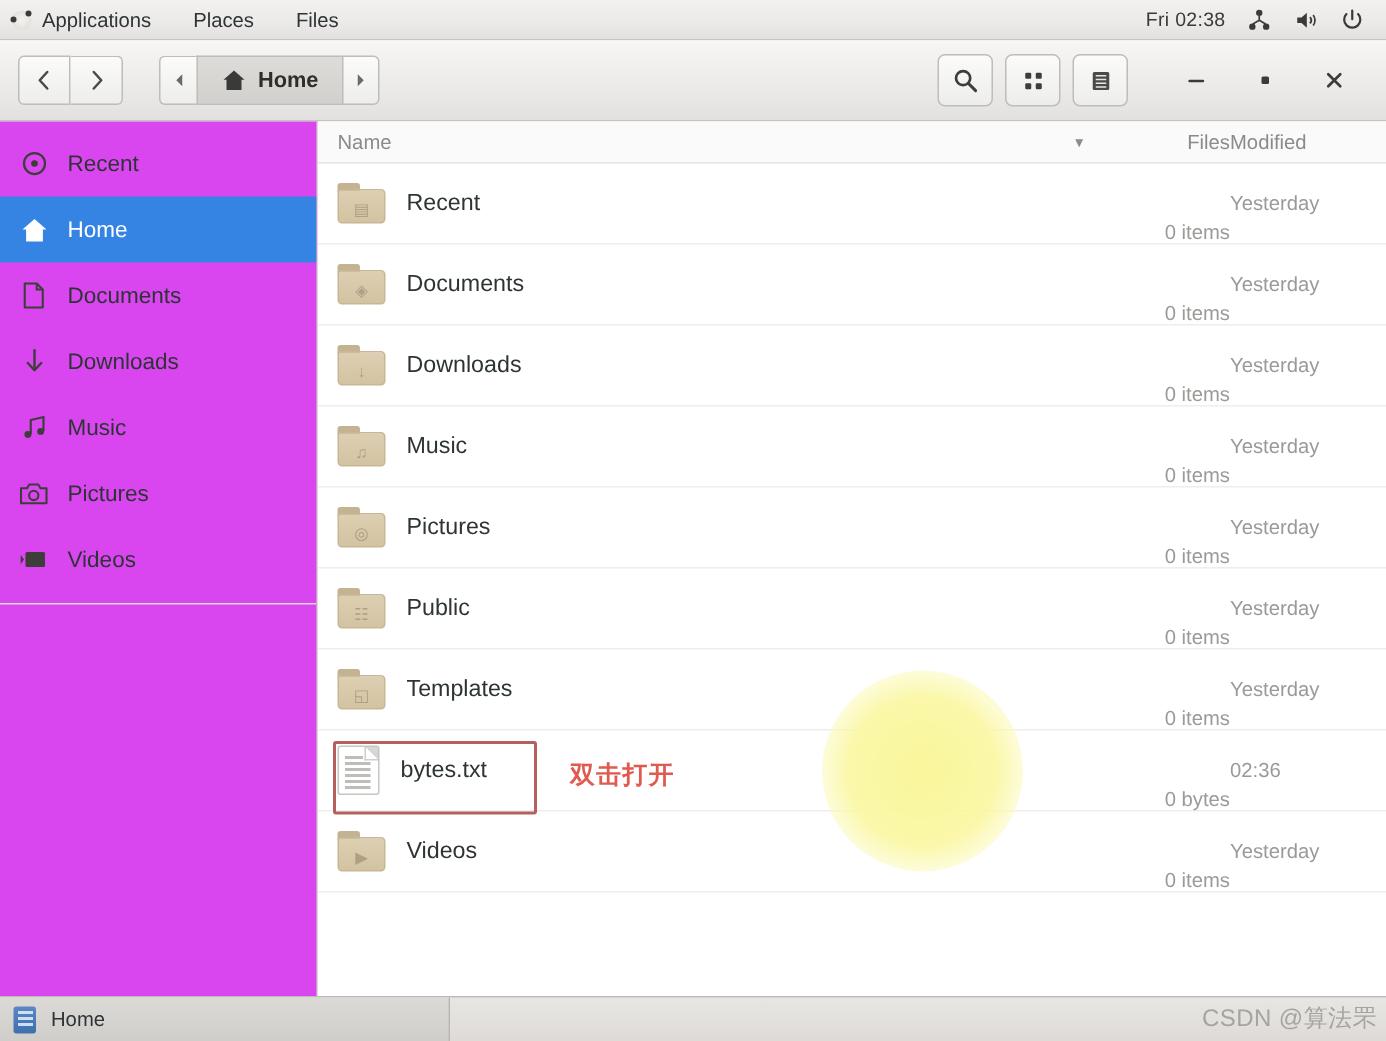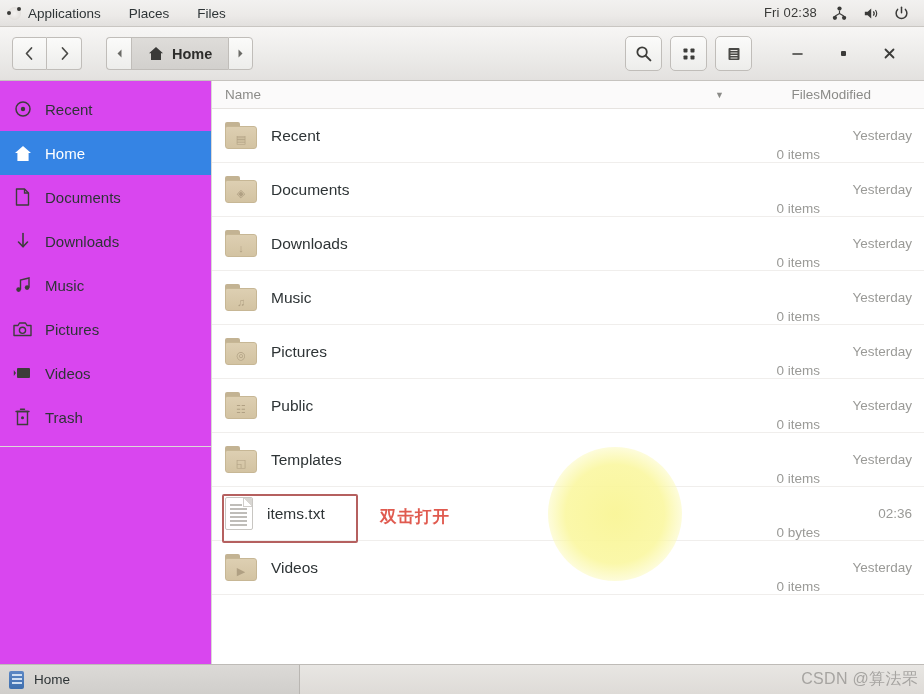--- a/index.html
+++ b/index.html
@@ -107,21 +107,21 @@
   .lh-size { width: 82px; text-align: right; }
   .lh-mod  { width: 104px; padding-right: 12px; }
 
   .row {
     height: 54px; display: flex; align-items: center;
     border-bottom: 1px solid #f0eeec; padding-left: 13px; cursor: default;
     position: relative;
   }
   .row-name { flex: 1; display: flex; align-items: center; gap: 14px; font-size: 15.5px; color: #2e3436; }
   .row-size { width: 82px; text-align: right; font-size: 13.5px; color: #9a9a97; margin-top: 38px; }
-  .row-mod  { width: 104px; text-align: right; padding-right: 12px; font-size: 13.5px; color: #9a9a97; }
+  .row-mod  { width: 104px; text-align: left; padding-right: 12px; font-size: 13.5px; color: #9a9a97; }
 
   .folder-ico { width: 32px; height: 27px; position: relative; flex: 0 0 32px; }
   .folder-ico .tab {
     position: absolute; left: 0; top: 0; width: 15px; height: 6px;
     background: #c3b393; border-radius: 2px 2px 0 0;
   }
   .folder-ico .body {
     position: absolute; left: 0; top: 4px; width: 32px; height: 23px;
     background: linear-gradient(to bottom, #ddcfb2 0%, #d3c3a2 100%);
     border-radius: 2px 3px 3px 3px; border: 1px solid #c7b795;
@@ -370,30 +370,20 @@
         <div class="side-item">
           <span class="side-ico">
             <svg width="19" height="14" viewBox="0 0 19 14">
               <rect x="4" y="2" width="13" height="10" rx="1" fill="#3d3d3a"></rect>
               <path d="M0.8 4 L3 7 L0.8 10 Z" fill="#3d3d3a"></path>
             </svg>
           </span>
           <span>Videos</span>
         </div>
 
-        <div class="side-item">
-          <span class="side-ico">
-            <svg width="15" height="18" viewBox="0 0 15 18">
-              <path d="M2.5 3.5 H12.5 V16.5 H2.5 Z" stroke="#3d3d3a" stroke-width="1.4" fill="none"></path>
-              <path d="M1 3.5 H14 M5.5 1.2 H9.5" stroke="#3d3d3a" stroke-width="1.4" stroke-linecap="round"></path>
-              <circle cx="7.5" cy="9.8" r="1.5" fill="#3d3d3a"></circle>
-            </svg>
-          </span>
-          <span>Trash</span>
-        </div>
 
         <div class="side-sep"></div>
 
       </div>
 
       <div class="content">
         <div class="listhead">
           <div class="lh-name">
             <span style="flex:1">Name</span>
             <span class="lh-sort">▼</span>
@@ -490,21 +480,21 @@
               <div class="row-name">
                 <div class="file-ico">
                   <div class="fold"></div>
                   <div class="ln" style="top:6px;width:12px"></div>
                   <div class="ln" style="top:10px;width:17px"></div>
                   <div class="ln" style="top:14px;width:17px"></div>
                   <div class="ln" style="top:18px;width:17px"></div>
                   <div class="ln" style="top:22px;width:17px"></div>
                   <div class="ln" style="top:26px;width:17px"></div>
                 </div>
-                <span>items.txt</span>
+                <span>bytes.txt</span>
               </div>
               <div class="row-size">0 bytes</div>
               <div class="row-mod">02:36</div>
             </div>
             <div class="row">
               <div class="row-name">
                 <div class="folder-ico">
                   <div class="tab"></div>
                   <div class="body"></div>
                   <div class="glyph">▶</div>

